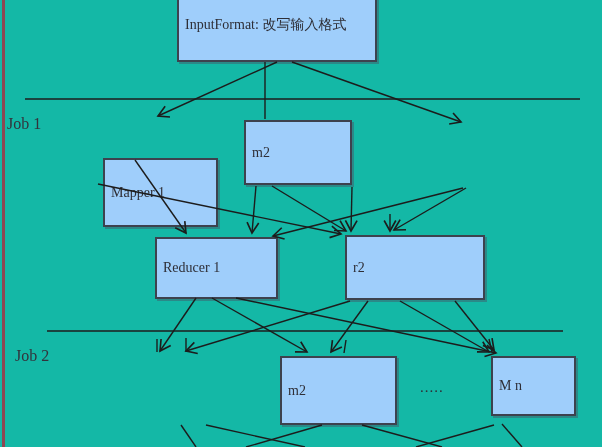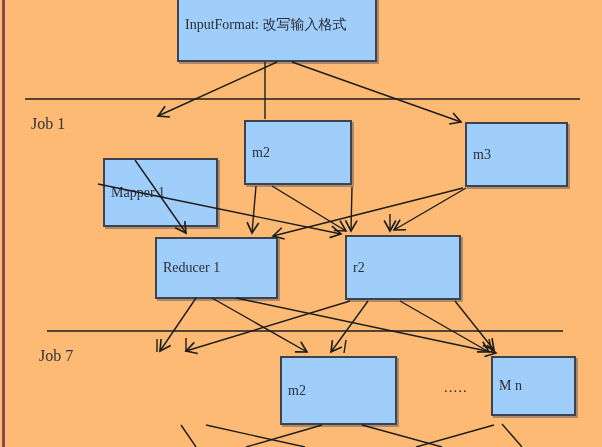--- a/index.html
+++ b/index.html
@@ -1,19 +1,19 @@
 <!DOCTYPE html>
 <html><head>
 <meta charset="utf-8">
 <style>
   html,body{margin:0;padding:0;}
   #stage{
     position:relative;
     width:602px;height:447px;
-    background:#fdba74;
+    background:#14b8a6;
     overflow:hidden;
     font-family:"Liberation Serif", serif;
   }
   #left-rule{
     position:absolute;left:2px;top:0;width:3px;height:447px;
     background:#8d4752;
   }
   .node{
     position:absolute;
     box-sizing:border-box;
@@ -25,29 +25,28 @@
     color:#2e2e36;
     font-size:14px;
     padding-left:6px;
   }
   .node span{white-space:nowrap;}
   #node-inputformat{left:177px;top:-12px;width:200px;height:74px;font-size:14px;}
   #node-m2-top    {left:244px;top:120px;width:108px;height:65px;}
   #node-m3        {left:465px;top:122px;width:103px;height:65px;}
   #node-mapper1   {left:103px;top:158px;width:115px;height:69px;}
   #node-reducer1  {left:155px;top:237px;width:123px;height:62px;}
-  #node-r2        {left:345px;top:235px;width:116px;height:65px;}
+  #node-r2        {left:345px;top:235px;width:140px;height:65px;}
   #node-m1        {left:97px; top:355px;width:123px;height:70px;}
   #node-m2-bottom {left:280px;top:356px;width:117px;height:69px;}
   #node-mn        {left:491px;top:356px;width:85px;height:60px;}
   .free-label{
     position:absolute;
     color:#33333c;
     font-size:16px;
-    margin-left:24px;
   }
   #label-job1{left:7px;top:115px;}
   #label-job2{left:15px;top:347px;}
   #label-ellipsis{left:420px;top:379px;font-size:15px;letter-spacing:1px;color:#2e2e36;}
   #wires{
     position:absolute;left:0;top:0;width:602px;height:447px;
     pointer-events:none;
   }
 </style>
 </head>
@@ -56,41 +55,38 @@
 <div id="stage">
 
   <div id="left-rule"></div>
 
   <div class="node" id="node-inputformat">
     <span>InputFormat: 改写输入格式</span>
   </div>
   <div class="node" id="node-m2-top">
     <span>m2</span>
   </div>
-  <div class="node" id="node-m3">
-    <span>m3</span>
-  </div>
   <div class="node" id="node-mapper1">
     <span>Mapper 1</span>
   </div>
   <div class="node" id="node-reducer1">
     <span>Reducer 1</span>
   </div>
   <div class="node" id="node-r2">
     <span>r2</span>
   </div>
   <div class="node" id="node-m2-bottom">
     <span>m2</span>
   </div>
   <div class="node" id="node-mn">
     <span>M n</span>
   </div>
 
   <div class="free-label" id="label-job1">Job 1</div>
-  <div class="free-label" id="label-job2">Job 7</div>
+  <div class="free-label" id="label-job2">Job 2</div>
   <div class="free-label" id="label-ellipsis">.....</div>
 
   <svg id="wires" width="602" height="447" viewBox="0 0 602 447" stroke="#1c1c1c" stroke-width="1.4" fill="none">
     <defs>
       <marker id="arrow" markerUnits="userSpaceOnUse" markerWidth="14" markerHeight="14" viewBox="0 0 12 12" refX="10" refY="6" orient="auto">
         <path d="M1,1 L10,6 L1,11" fill="none" stroke="#1c1c1c" stroke-width="1.4"></path>
       </marker>
     </defs>
 
     <line x1="25" y1="99" x2="580" y2="99" stroke-width="1.7"></line>

